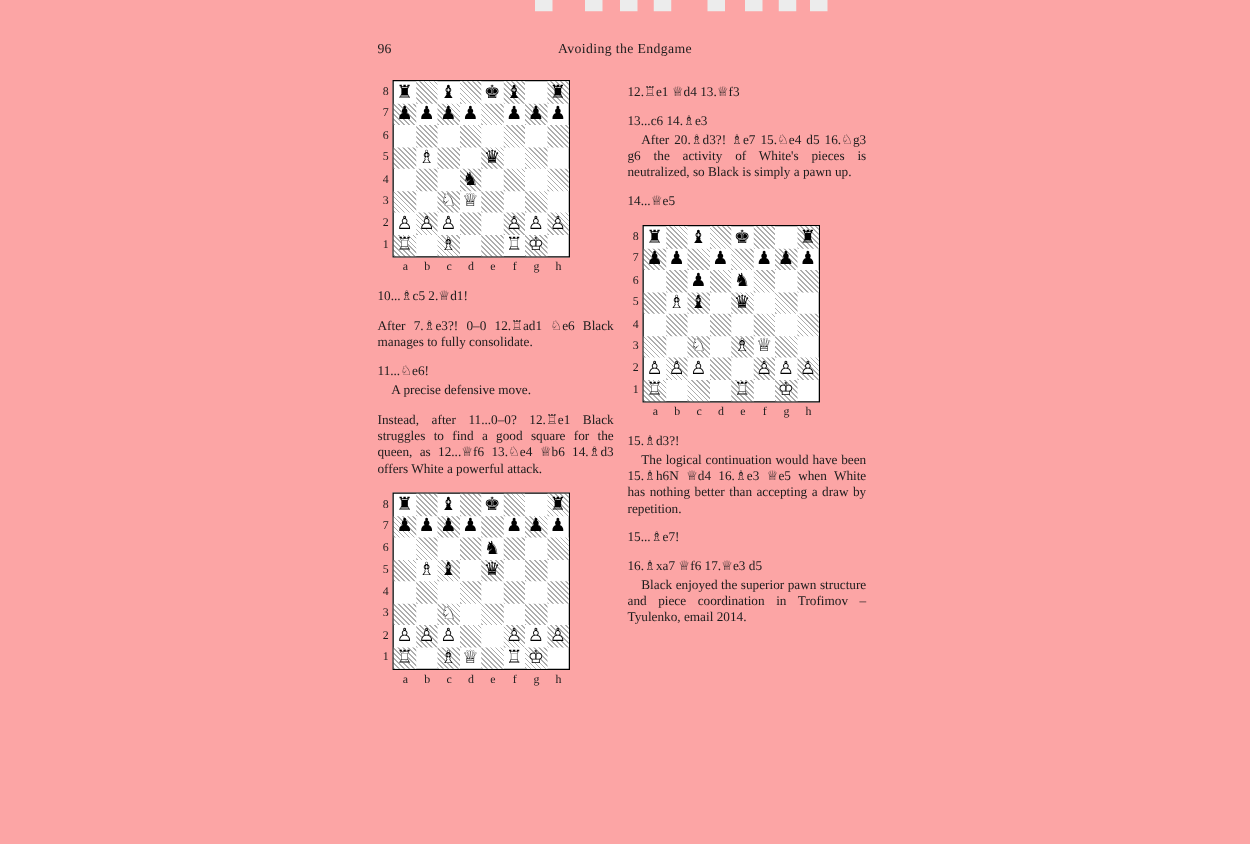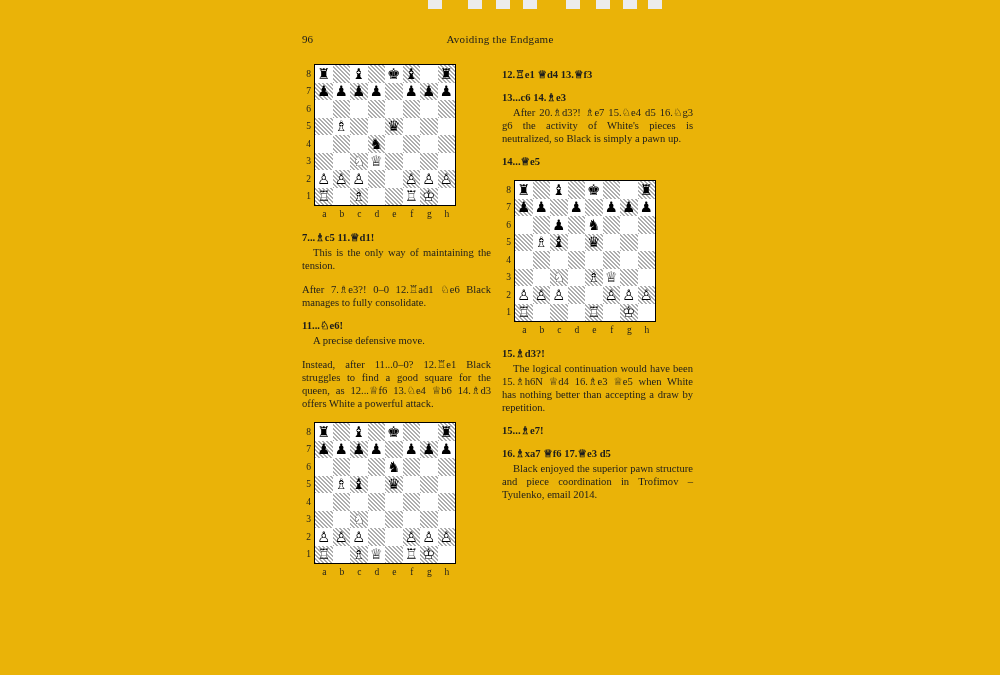--- a/index.html
+++ b/index.html
@@ -1,33 +1,33 @@
 <!DOCTYPE html>
 <html><head>
 <meta charset="utf-8">
 <style>
   html,body{margin:0;padding:0;}
   body{
     width:1000px;height:675px;background:#ffffff;position:relative;overflow:hidden;
     font-family:"Liberation Serif","DejaVu Serif",serif;color:#1c1c1c;
     -webkit-font-smoothing:antialiased;
   }
-  .page{position:absolute;inset:0;background:#eab308;}
+  .page{position:absolute;inset:0;background:#fca5a5;}
 
   
   .artifact{position:absolute;top:0;height:9px;width:14px;background:#ececec;}
 
   .header-pagenum{position:absolute;left:302px;top:33px;font-size:11px;}
   .header-title{position:absolute;left:0;top:33px;width:1000px;text-align:center;font-size:11px;letter-spacing:0.3px;}
 
   .col{position:absolute;font-size:10.6px;line-height:13px;}
   .col-left{left:302px;top:64px;width:189px;}
   .col-right{left:502px;top:58px;width:191px;}
 
-  .move-heading{font-weight:bold;margin:10px 0 2px 0;}
+  .move-heading{font-weight:normal;margin:10px 0 2px 0;}
   .para{margin:0;text-align:justify;}
   .para.indent{text-indent:11px;}
   .para.flush{margin-top:11px;}
 
   
   .diagram{margin:12px 0 4px 0;}
   .col-left .diagram:first-child{margin-top:0;}
   .diagram-row{display:flex;align-items:flex-start;}
   .rank-labels{width:12px;display:flex;flex-direction:column;padding-top:1.5px;}
   .rank-label{height:17.5px;line-height:17.5px;font-size:9.5px;text-align:right;padding-right:3px;}
@@ -200,22 +200,21 @@
           <span class="file-label">a</span>
           <span class="file-label">b</span>
           <span class="file-label">c</span>
           <span class="file-label">d</span>
           <span class="file-label">e</span>
           <span class="file-label">f</span>
           <span class="file-label">g</span>
           <span class="file-label">h</span>
         </div>
       </div>
-      <div class="move-heading">7...♗c5 11.♕d1!</div>
-      <p class="para indent">This is the only way of maintaining the tension.</p>
+      <div class="move-heading">10...♗c5 2.♕d1!</div>
       <p class="para flush">After 7.♗e3?! 0–0 12.♖ad1 ♘e6 Black manages to fully consolidate.</p>
       <div class="move-heading">11...♘e6!</div>
       <p class="para indent">A precise defensive move.</p>
       <p class="para flush">Instead, after 11...0–0? 12.♖e1 Black struggles to find a good square for the queen, as 12...♕f6 13.♘e4 ♕b6 14.♗d3 offers White a powerful attack.</p>
       <div class="diagram">
         <div class="diagram-row">
           <div class="rank-labels">
             <div class="rank-label">8</div>
             <div class="rank-label">7</div>
             <div class="rank-label">6</div>

